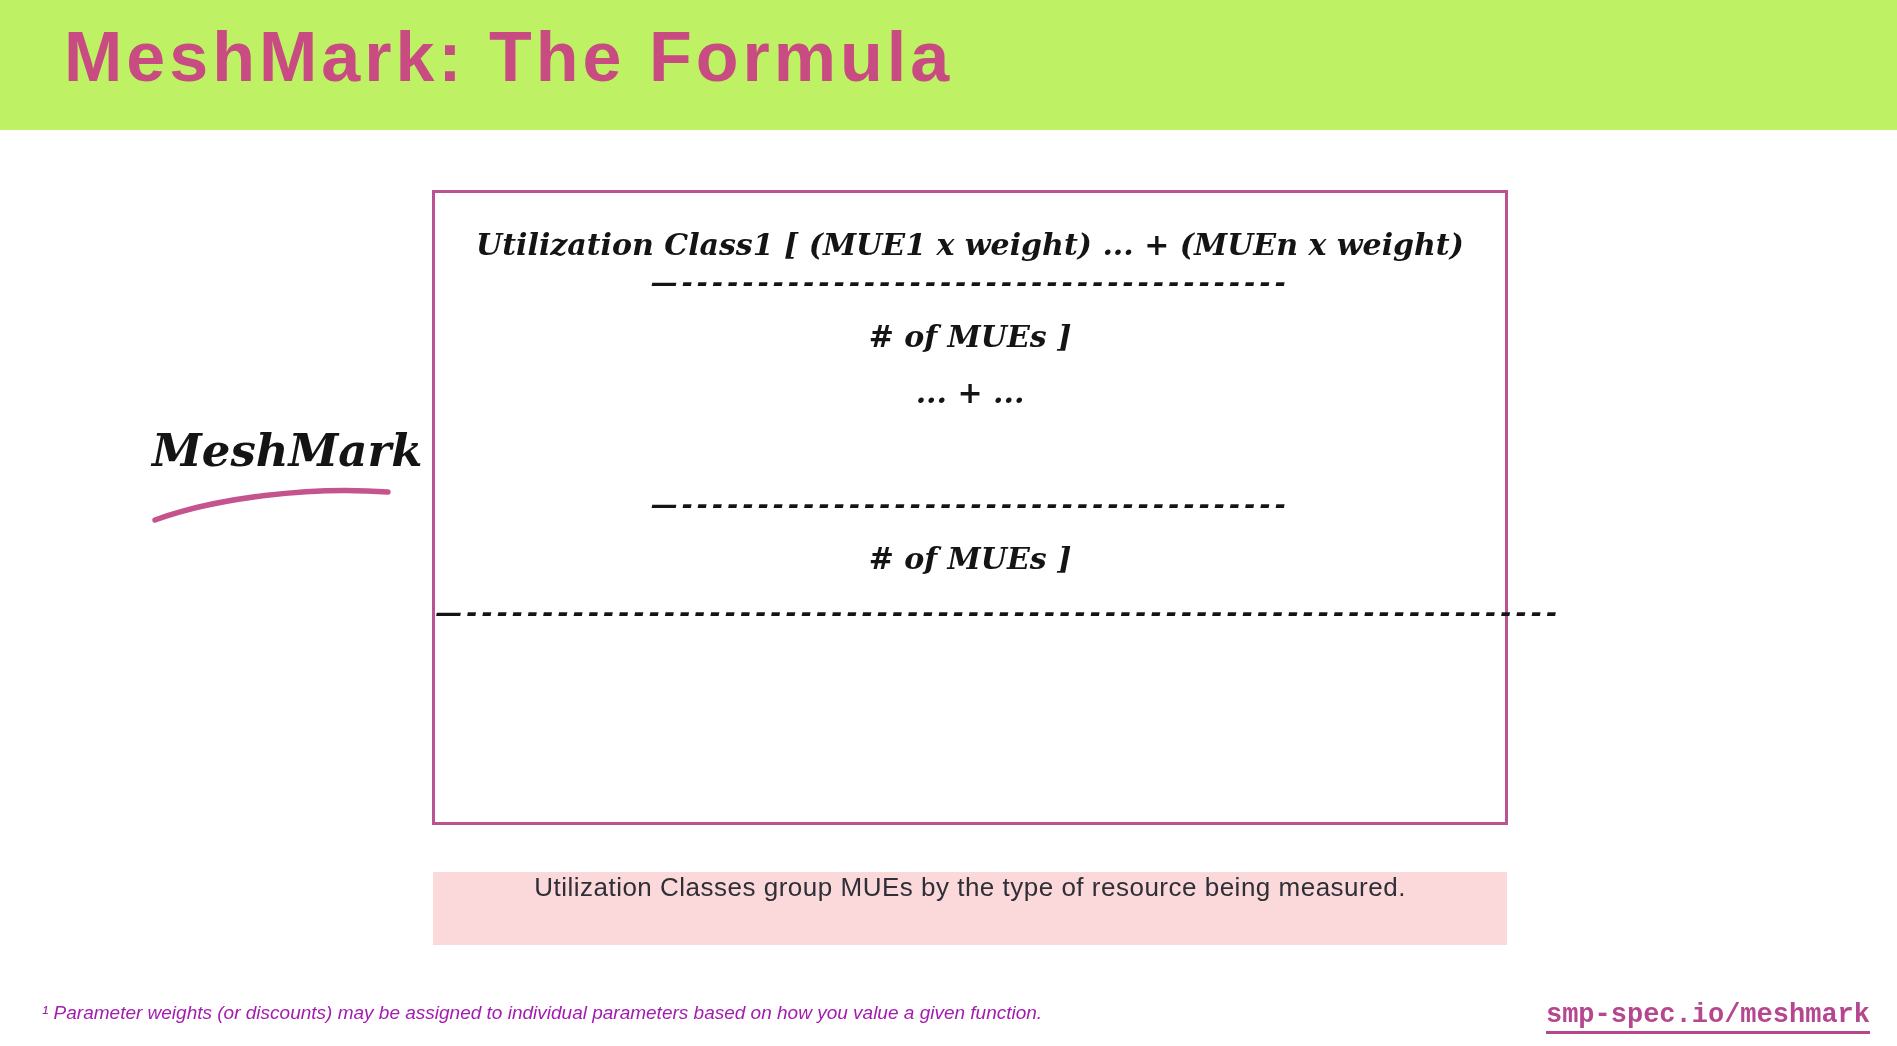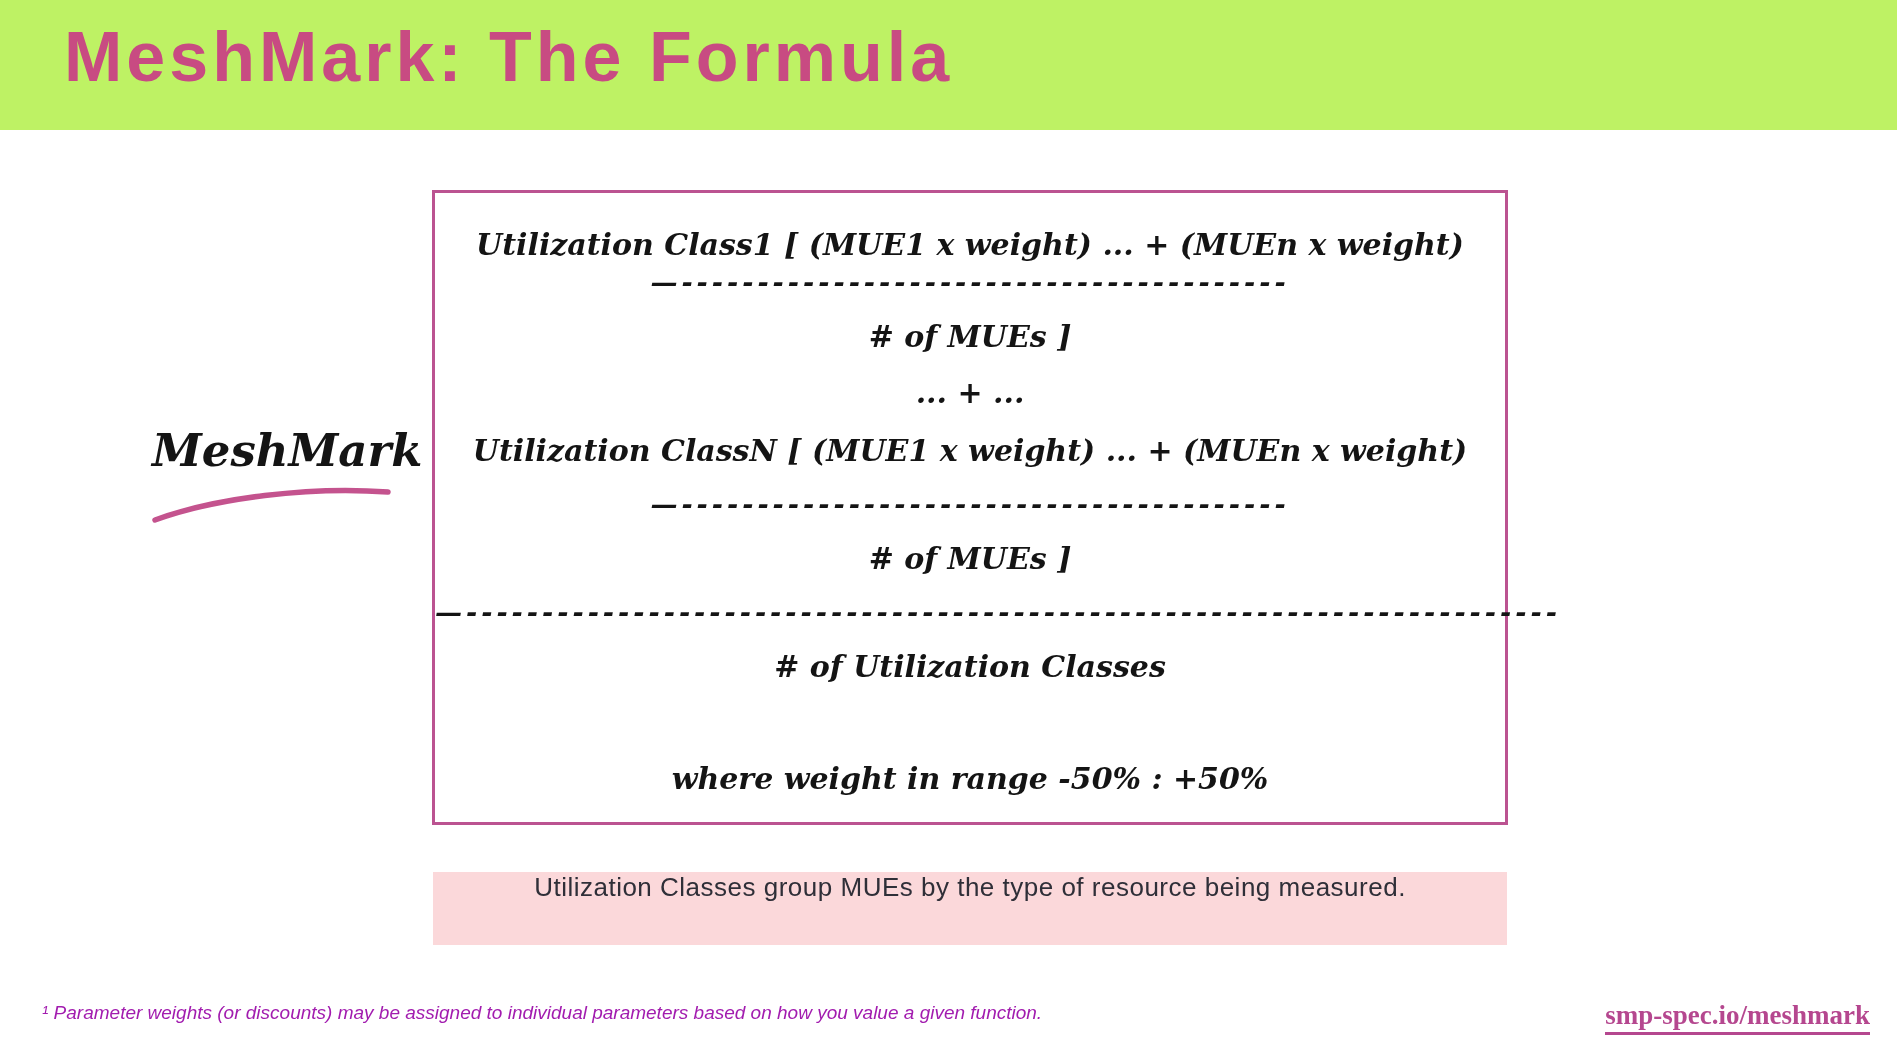--- a/index.html
+++ b/index.html
@@ -151,21 +151,21 @@
   }
   .footer-link {
     position: absolute;
     right: 27px; top: 1000px;
     font-size: 27px;
     font-weight: bold;
     color: #b5478f;
     border-bottom: 3px solid #b5478f;
     padding-bottom: 1px;
     text-decoration: none;
-    font-family: Liberation Serif, serif;
+    font-family: Liberation Mono, monospace;
     white-space: nowrap;
     cursor: pointer;
   }
 </style>
 </head>
 <body>
 
 <div class="slide">
 
   
@@ -181,26 +181,23 @@
       <path d="M 5 38 C 65 16 160 4 238 10" fill="none" stroke="#c4538e" stroke-width="5.5" stroke-linecap="round"></path>
     </svg>
   </span>
 
   
   <div class="fbox">
     <div class="fline l0">Utilization Class1 [ (MUE1 x weight)  ... + (MUEn x weight)</div>
     <div class="fdash l1">—----------------------------------------</div>
     <div class="fline l2"># of MUEs ]</div>
     <div class="fline l3">... + ...</div>
-    <div class="fline l4">Utilization ClassN [ (MUE1 x weight)  ... + (MUEn x weight)</div>
     <div class="fdash l5">—----------------------------------------</div>
     <div class="fline l6"># of MUEs ]</div>
     <div class="fdash l7">—------------------------------------------------------------------------</div>
-    <div class="fline l8"># of Utilization Classes</div>
-    <div class="fline l9">where weight in range -50% : +50%</div>
   </div>
 
   
   <div class="callout">
     <div class="callout-text">Utilization Classes group MUEs by the type of resource being measured.</div>
   </div>
 
   
   <div class="footnote">¹ Parameter weights (or discounts) may be assigned to individual parameters based on how you value a given function.</div>
   <a class="footer-link">smp-spec.io/meshmark</a>

